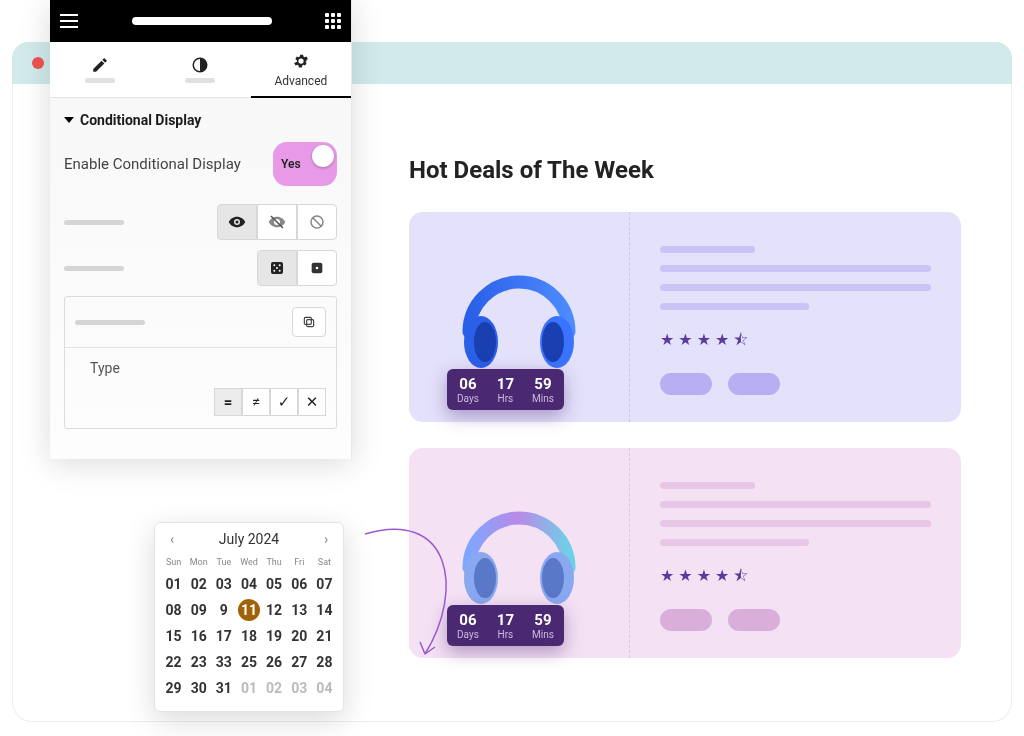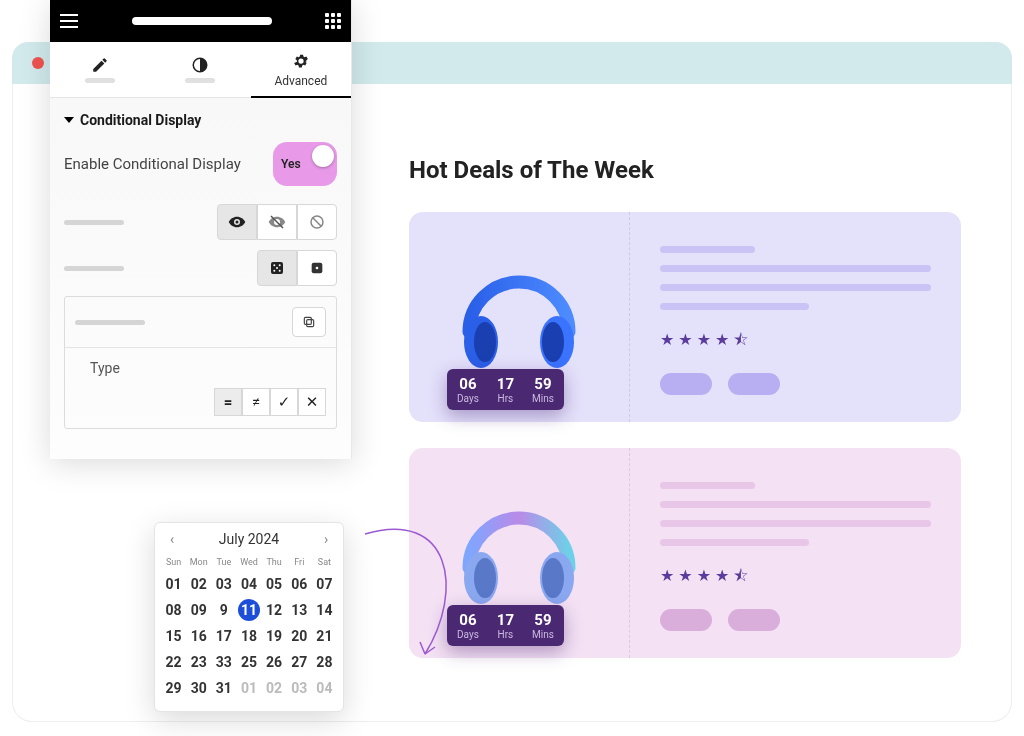--- a/index.html
+++ b/index.html
@@ -57,21 +57,21 @@
   .date-input { flex:1; border:1px solid #d0d0d0; border-radius:3px; padding:8px 10px; font-size:14px; background:#fff; }
 
   
   .calendar { position:absolute; top:522px; left:154px; width:190px; background:#fff; border:1px solid #e4e4e4; border-radius:6px; box-shadow: 0 8px 30px rgba(0,0,0,0.15); z-index:50; padding:8px 6px 10px; }
   .cal-head { display:flex; align-items:center; justify-content:space-between; padding:0 4px 6px; font-size:14px; color:#333; }
   .cal-nav { width:14px; text-align:center; color:#888; font-size:14px; cursor:pointer; }
   .cal-grid { display:grid; grid-template-columns: repeat(7,1fr); gap:0; }
   .cal-dow { font-size:9px; color:#888; text-align:center; padding:4px 0; }
   .cal-day { font-size:14px; color:#333; width:22px; height:22px; margin:2px auto; display:flex; align-items:center; justify-content:center; border-radius:50%;font-weight:bold; }
   .cal-day.muted { color:#bbb; }
-  .cal-day.selected { background:#1d4ed8; color:#fff; }
+  .cal-day.selected { background:#a16207; color:#fff; }
 
   
   .content { position:absolute; inset:0; padding: 72px 50px 0 396px; }
   .page-title { font-size: 24px; font-weight:700; color:#222; margin-bottom: 28px; }
 
   .card { border-radius: 14px; padding: 0; display:flex; height: 210px; margin-bottom: 26px; }
   .card.purple { background: #e4e1fb; }
   .card.pink { background: #f4e1f4; }
   .card-left { width: 220px; position:relative; display:flex; align-items:center; justify-content:center; }
   .card-right { flex:1; padding: 34px 30px; border-left: 1px dashed rgba(0,0,0,0.1); }

